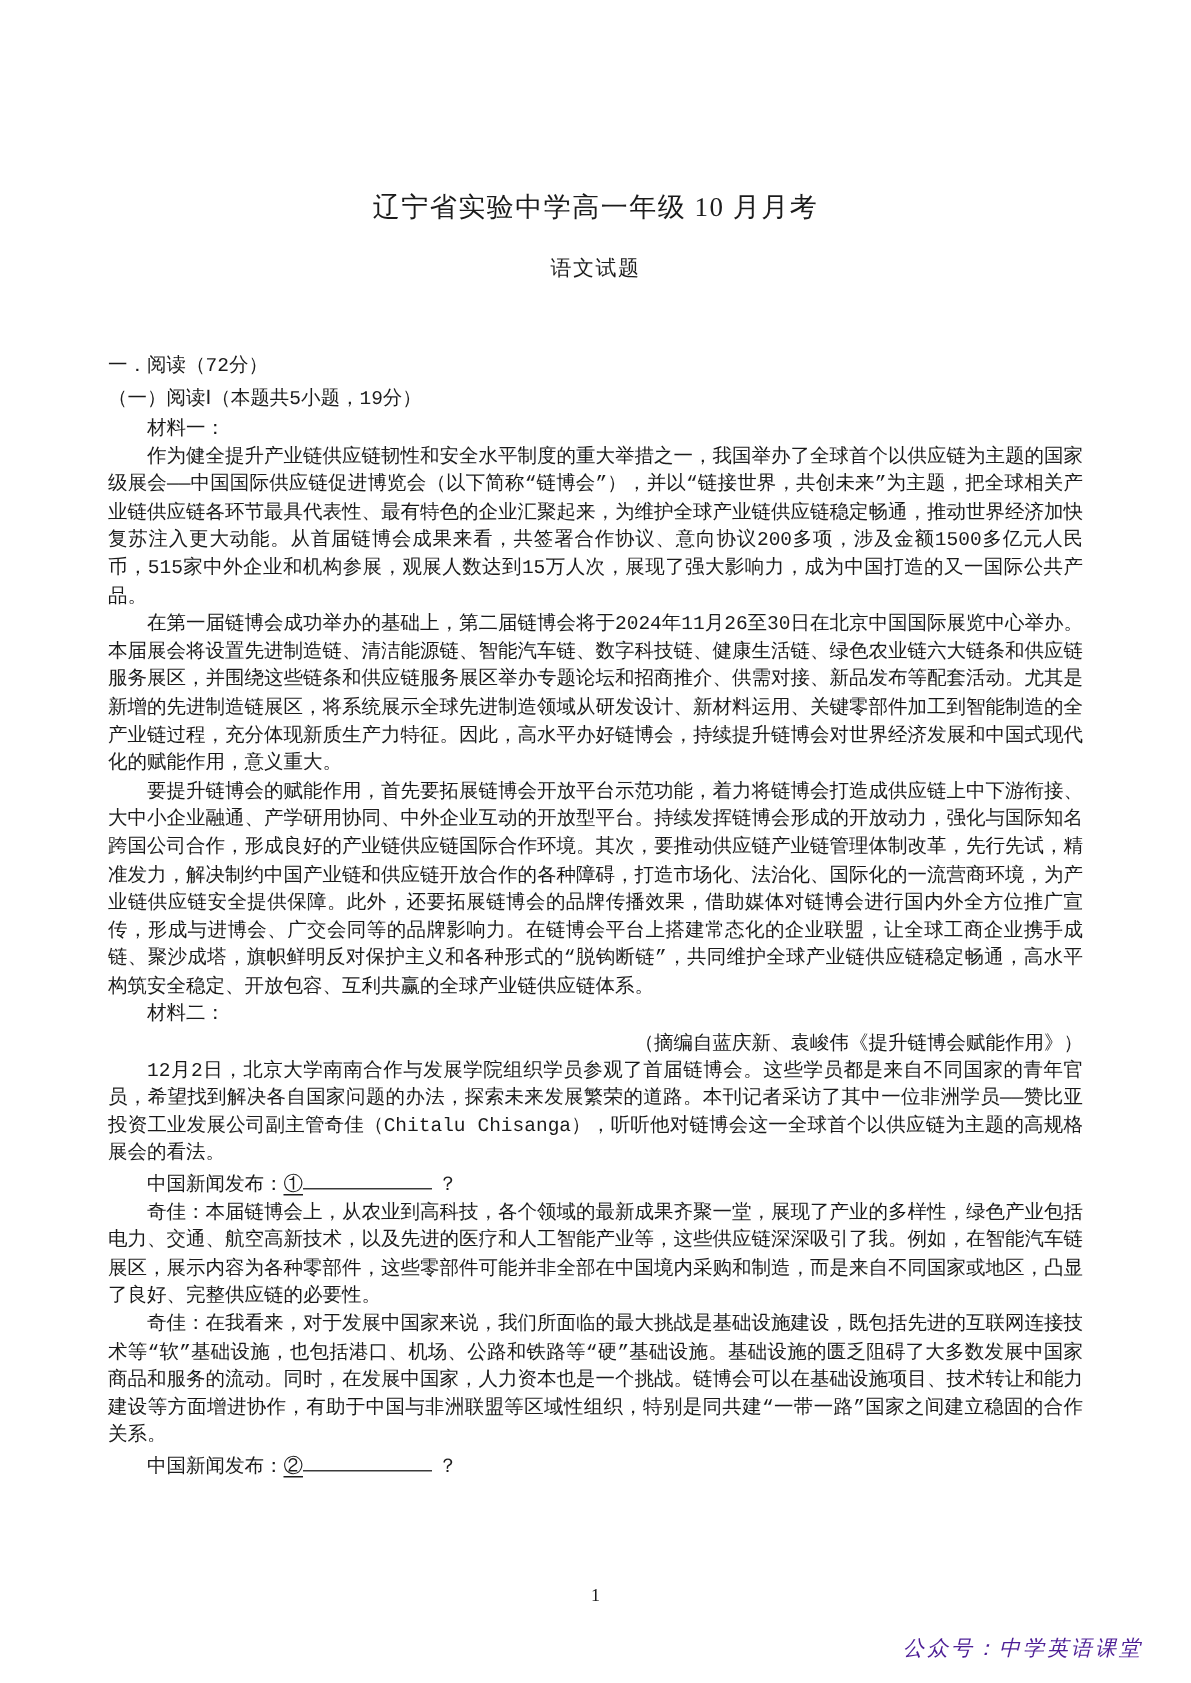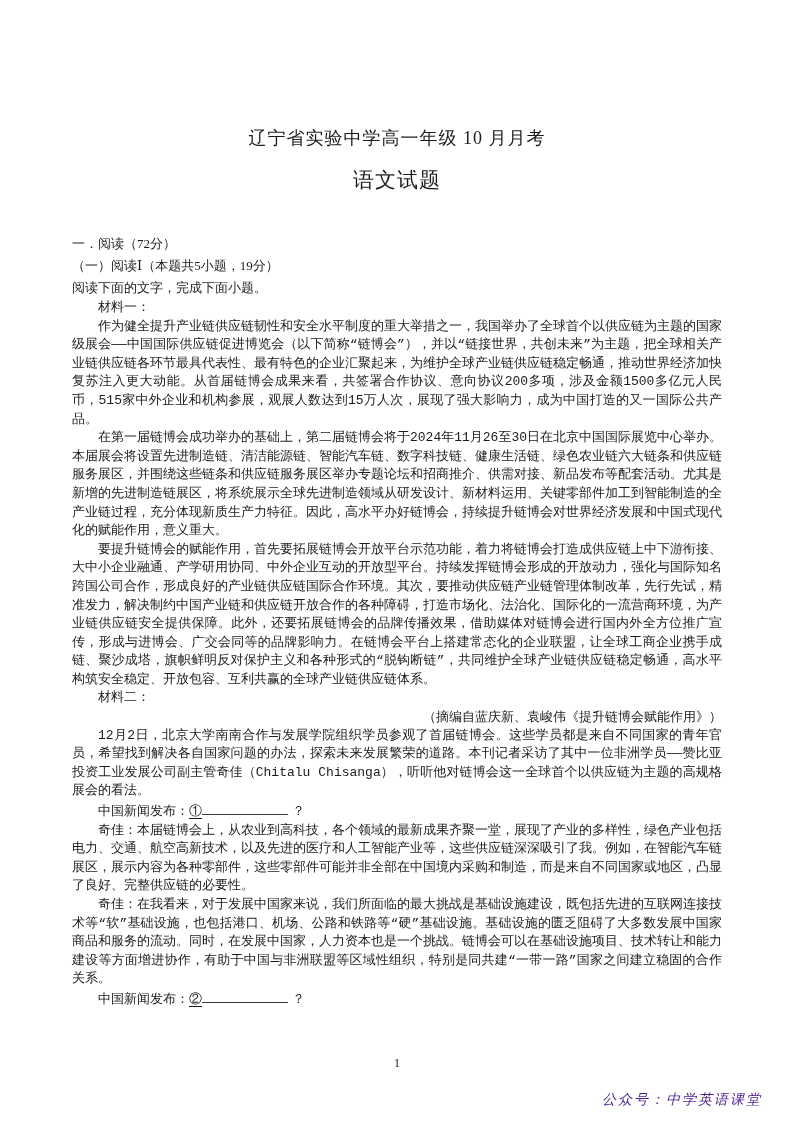--- a/index.html
+++ b/index.html
@@ -22,33 +22,33 @@
   }
   .doc-title {
     text-align: center;
     font-size: 18px;
     line-height: 24px;
     font-weight: 400;
     letter-spacing: 1px;
   }
   .doc-subtitle {
     text-align: center;
-    font-size: 21px;
+    font-size: 14px;
     line-height: 22px;
     margin-top: 19px;
     margin-bottom: 42px;
     letter-spacing: 1px;
   }
   .para {
     font-size: 13px;
     line-height: 18.6px;
     text-align: justify;
     text-justify: inter-ideograph;
   }
-  .para.section, .para.plain { line-height: 22px; }
+  .para.section, .para.plain { line-height: 22px; font-family: Liberation Mono, monospace; }
   .para.indent { text-indent: 2em; font-family: Liberation Mono, monospace; }
   .para.right { text-align: right; }
   .blank-num { text-decoration: underline; text-underline-offset: 3px; }
   .blank-line {
     display: inline-block;
     width: 86px;
     height: 14px;
     border-bottom: 1px solid #3a3a3a;
     vertical-align: baseline;
     margin-right: 4px;
@@ -76,21 +76,20 @@
 </head>
 <body>
 
 <div class="page">
   <div class="content">
     <div class="doc-title">辽宁省实验中学高一年级 10 月月考</div>
     <div class="doc-subtitle">语文试题</div>
     <div>
         <p class="para section">一．阅读（72分）</p>
         <p class="para section">（一）阅读Ⅰ（本题共5小题，19分）</p>
-        <p class="para plain">阅读下面的文字，完成下面小题。</p>
         <p class="para indent">材料一：</p>
         <p class="para indent">作为健全提升产业链供应链韧性和安全水平制度的重大举措之一，我国举办了全球首个以供应链为主题的国家级展会——中国国际供应链促进博览会（以下简称“链博会”），并以“链接世界，共创未来”为主题，把全球相关产业链供应链各环节最具代表性、最有特色的企业汇聚起来，为维护全球产业链供应链稳定畅通，推动世界经济加快复苏注入更大动能。从首届链博会成果来看，共签署合作协议、意向协议200多项，涉及金额1500多亿元人民币，515家中外企业和机构参展，观展人数达到15万人次，展现了强大影响力，成为中国打造的又一国际公共产品。</p>
         <p class="para indent">在第一届链博会成功举办的基础上，第二届链博会将于2024年11月26至30日在北京中国国际展览中心举办。本届展会将设置先进制造链、清洁能源链、智能汽车链、数字科技链、健康生活链、绿色农业链六大链条和供应链服务展区，并围绕这些链条和供应链服务展区举办专题论坛和招商推介、供需对接、新品发布等配套活动。尤其是新增的先进制造链展区，将系统展示全球先进制造领域从研发设计、新材料运用、关键零部件加工到智能制造的全产业链过程，充分体现新质生产力特征。因此，高水平办好链博会，持续提升链博会对世界经济发展和中国式现代化的赋能作用，意义重大。</p>
         <p class="para indent">要提升链博会的赋能作用，首先要拓展链博会开放平台示范功能，着力将链博会打造成供应链上中下游衔接、大中小企业融通、产学研用协同、中外企业互动的开放型平台。持续发挥链博会形成的开放动力，强化与国际知名跨国公司合作，形成良好的产业链供应链国际合作环境。其次，要推动供应链产业链管理体制改革，先行先试，精准发力，解决制约中国产业链和供应链开放合作的各种障碍，打造市场化、法治化、国际化的一流营商环境，为产业链供应链安全提供保障。此外，还要拓展链博会的品牌传播效果，借助媒体对链博会进行国内外全方位推广宣传，形成与进博会、广交会同等的品牌影响力。在链博会平台上搭建常态化的企业联盟，让全球工商企业携手成链、聚沙成塔，旗帜鲜明反对保护主义和各种形式的“脱钩断链”，共同维护全球产业链供应链稳定畅通，高水平构筑安全稳定、开放包容、互利共赢的全球产业链供应链体系。</p>
         <p class="para indent">材料二：</p>
         <p class="para right">（摘编自蓝庆新、袁峻伟《提升链博会赋能作用》）</p>
         <p class="para indent">12月2日，北京大学南南合作与发展学院组织学员参观了首届链博会。这些学员都是来自不同国家的青年官员，希望找到解决各自国家问题的办法，探索未来发展繁荣的道路。本刊记者采访了其中一位非洲学员——赞比亚投资工业发展公司副主管奇佳（Chitalu Chisanga），听听他对链博会这一全球首个以供应链为主题的高规格展会的看法。</p>
         <p class="para indent"><span>中国新闻发布：</span><span class="blank-num">①</span><span class="blank-line"></span><span>？</span></p>
         <p class="para indent">奇佳：本届链博会上，从农业到高科技，各个领域的最新成果齐聚一堂，展现了产业的多样性，绿色产业包括电力、交通、航空高新技术，以及先进的医疗和人工智能产业等，这些供应链深深吸引了我。例如，在智能汽车链展区，展示内容为各种零部件，这些零部件可能并非全部在中国境内采购和制造，而是来自不同国家或地区，凸显了良好、完整供应链的必要性。</p>
         <p class="para indent">奇佳：在我看来，对于发展中国家来说，我们所面临的最大挑战是基础设施建设，既包括先进的互联网连接技术等“软”基础设施，也包括港口、机场、公路和铁路等“硬”基础设施。基础设施的匮乏阻碍了大多数发展中国家商品和服务的流动。同时，在发展中国家，人力资本也是一个挑战。链博会可以在基础设施项目、技术转让和能力建设等方面增进协作，有助于中国与非洲联盟等区域性组织，特别是同共建“一带一路”国家之间建立稳固的合作关系。</p>

